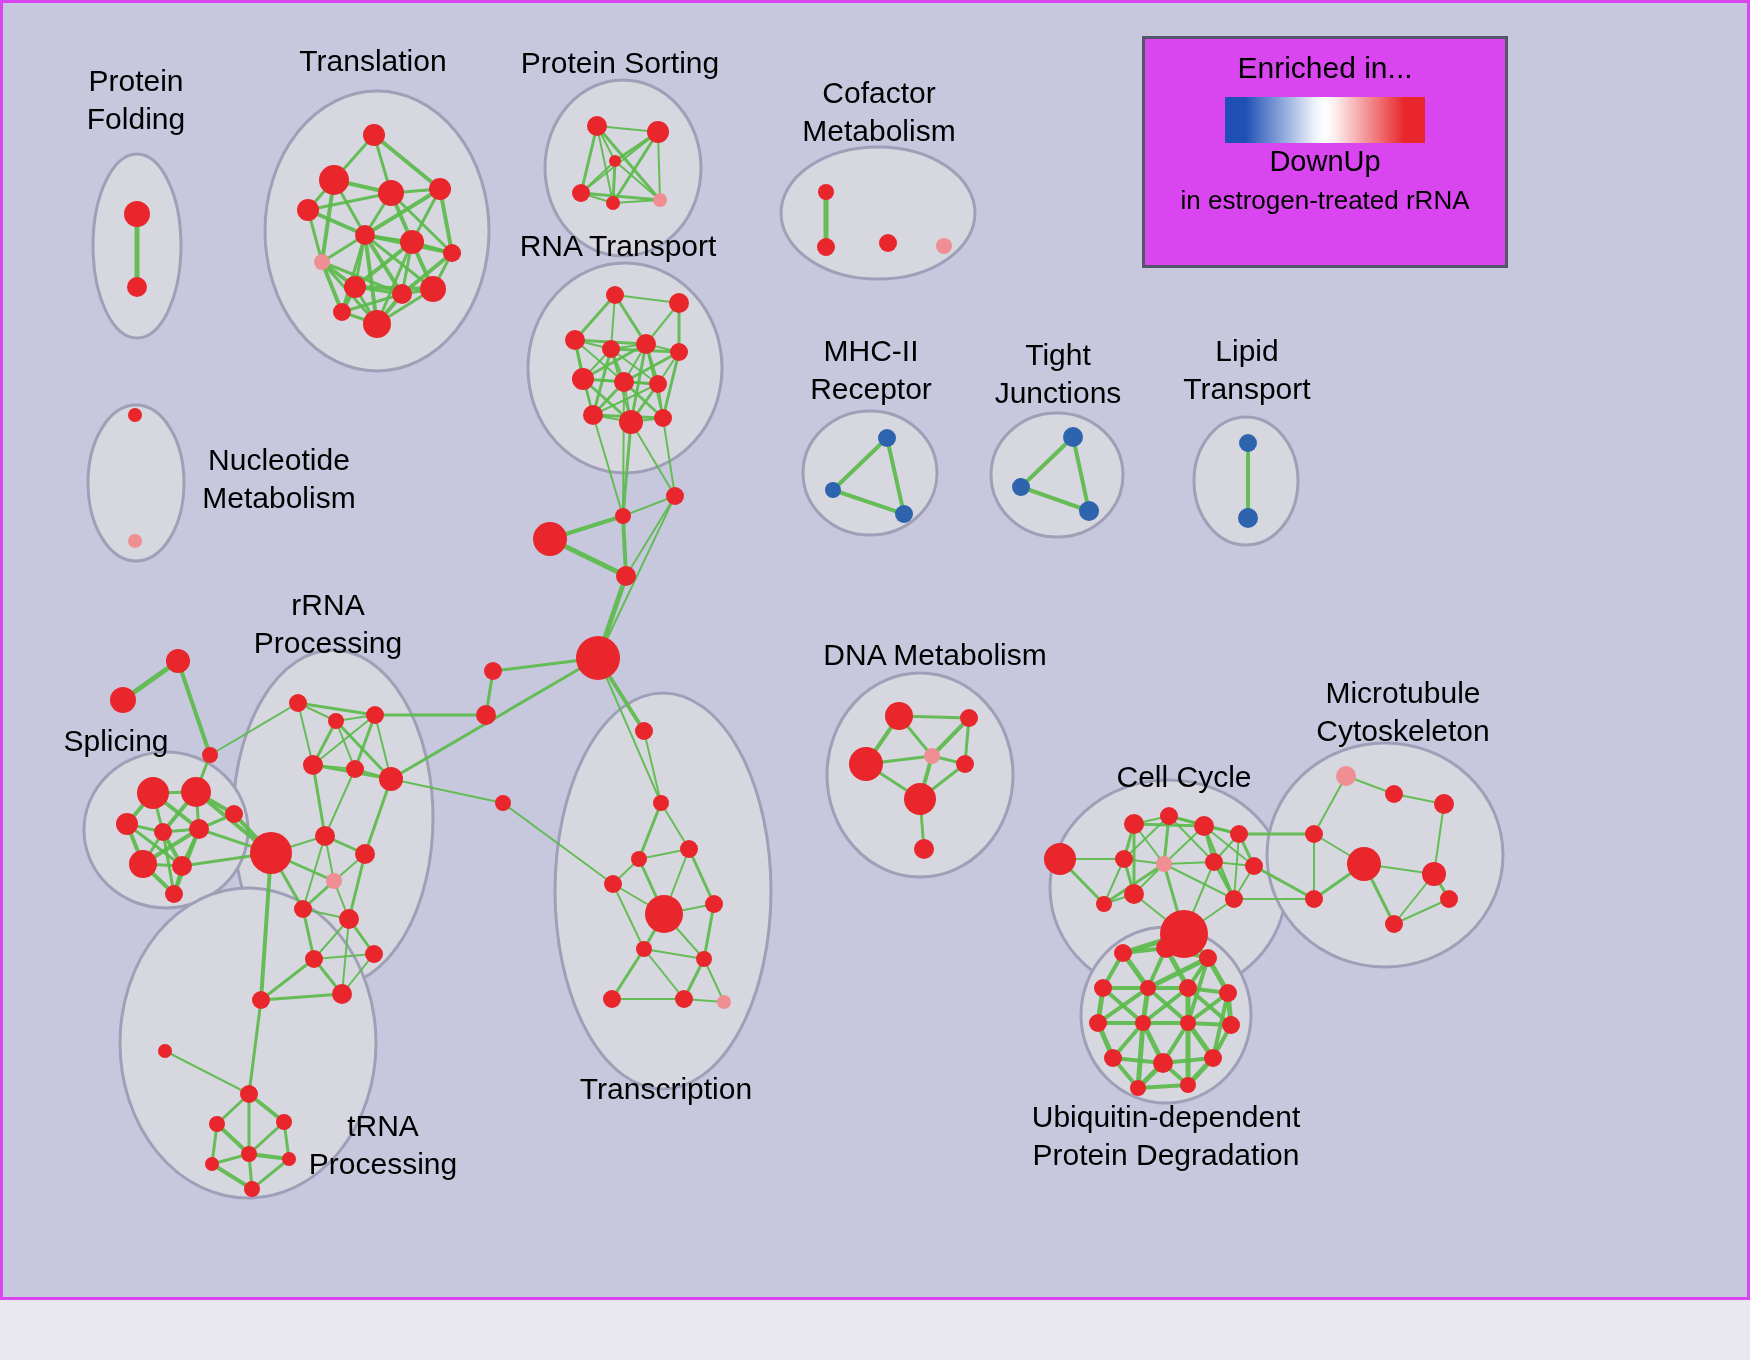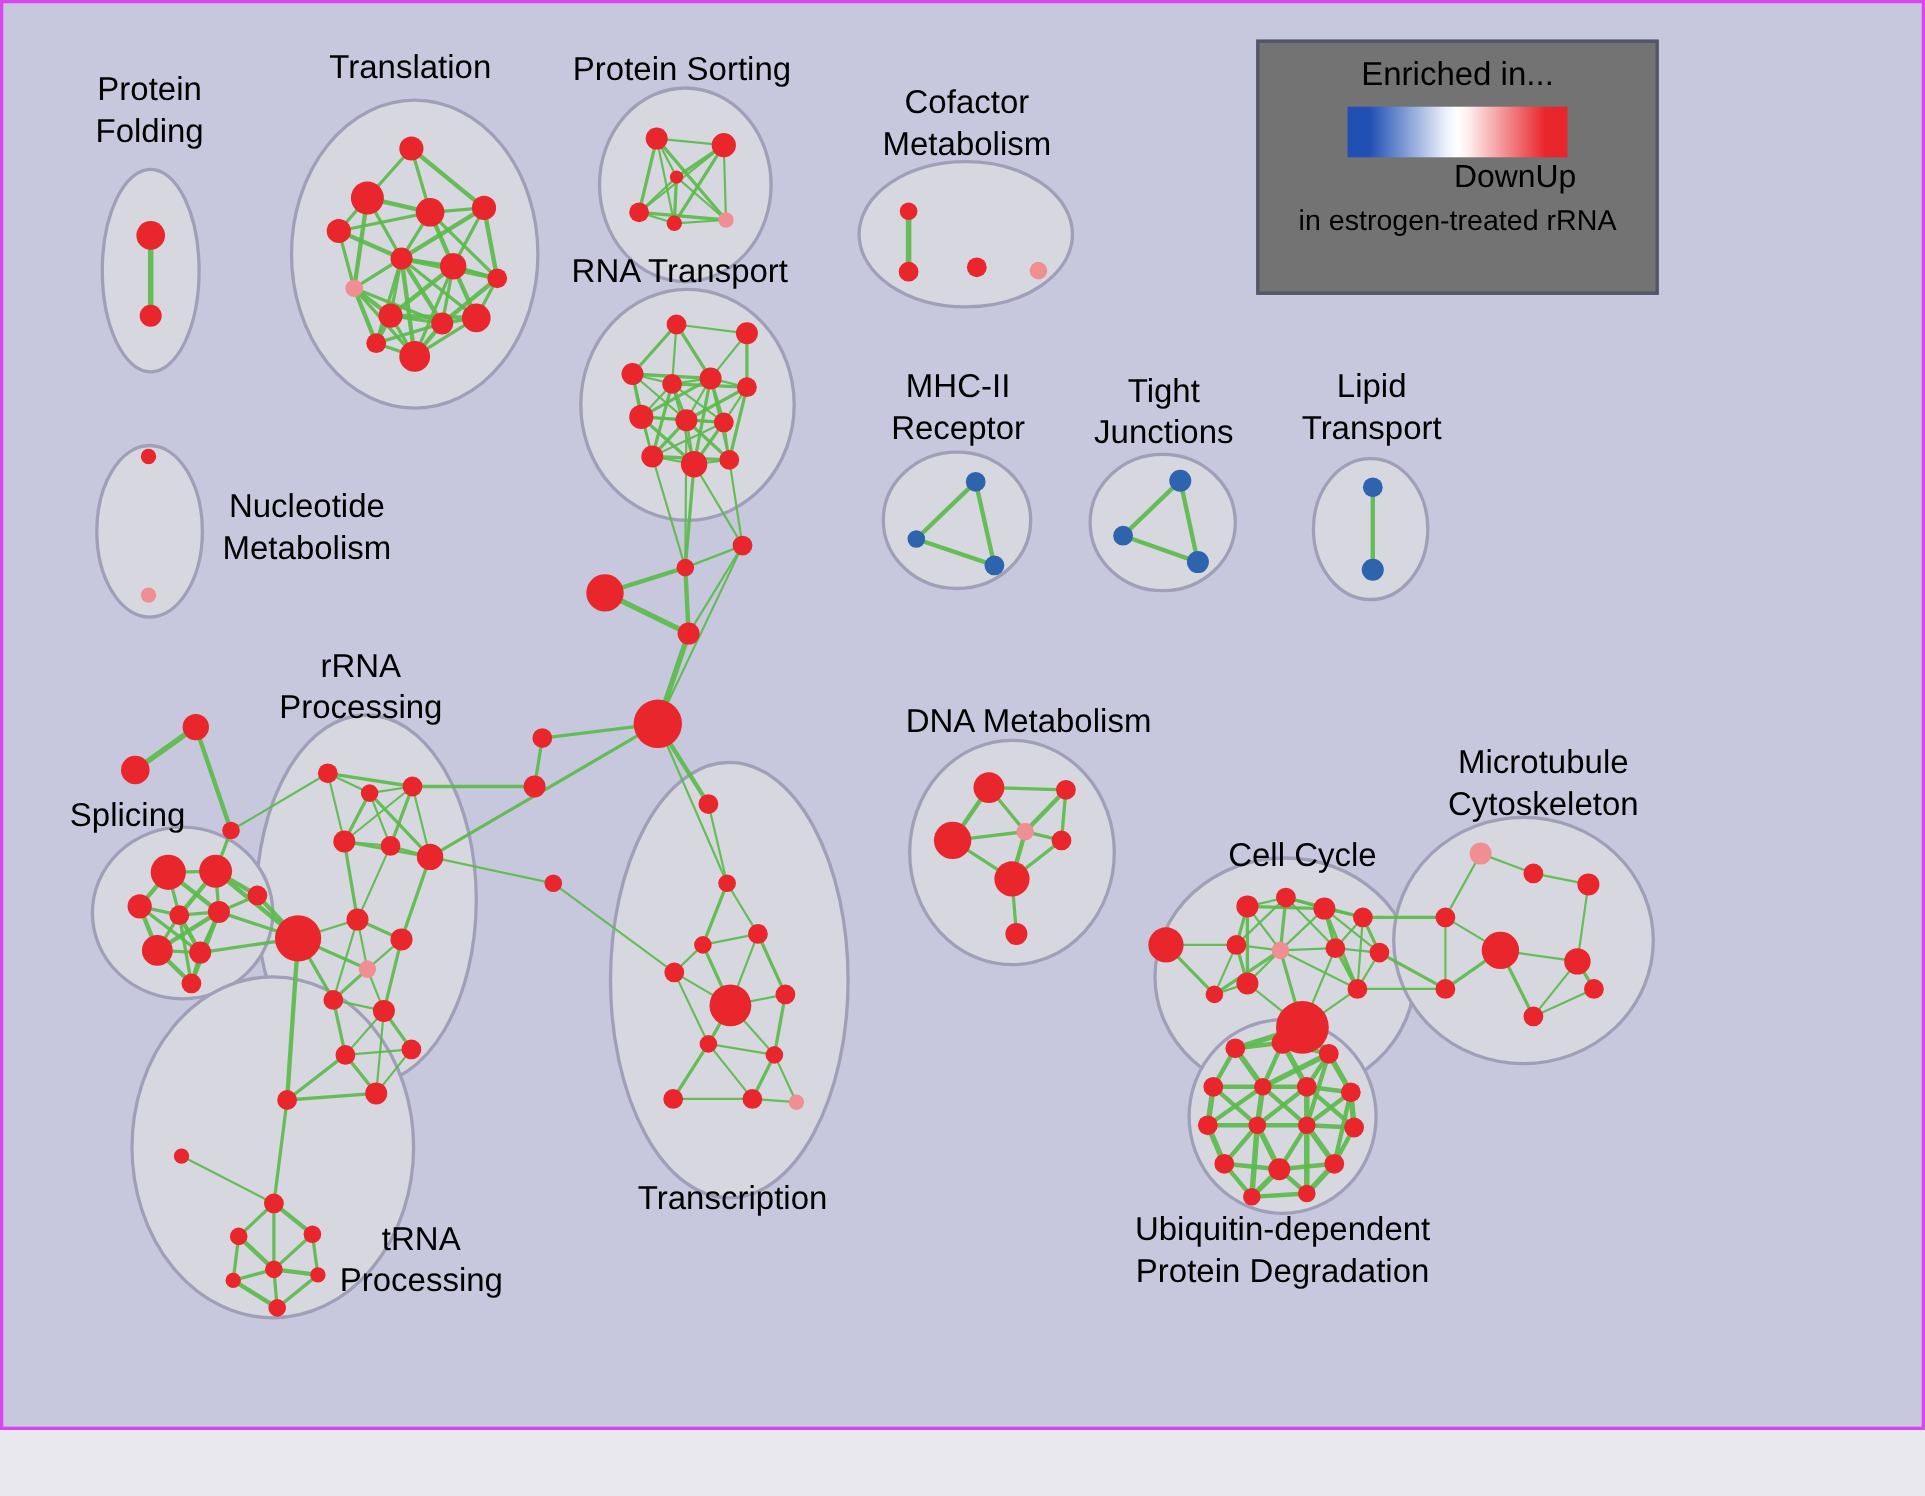--- a/index.html
+++ b/index.html
@@ -1,22 +1,22 @@
 <!DOCTYPE html>
 <html><head>
 <meta charset="utf-8">
 <style>
   html,body{margin:0;padding:0;background:#e8e8ee;font-family:"Liberation Sans",sans-serif;}
   .figure{position:relative;width:1750px;height:1300px;background:#c7c8dd;border:3px solid #d946ef;box-sizing:border-box;overflow:hidden;}
   .figure svg{position:absolute;left:0;top:0;}
   .clabel{font-size:30px;fill:#000000;font-family:"Liberation Sans",sans-serif;}
-  .legend{position:absolute;left:1139px;top:33px;width:366px;height:232px;border:3px solid #53566b;background:#737373;box-sizing:border-box;text-align:center;}
+  .legend{position:absolute;left:1139px;top:33px;width:366px;height:232px;border:3px solid #53566b;background:#d946ef;box-sizing:border-box;text-align:center;}
   .legend-title{font-size:30px;margin-top:12px;color:#000;}
   .legend-gradient{width:200px;height:46px;margin:12px auto 2px auto;}
-  .legend-scale-labels{width:216px;margin:2px auto 6px auto;display:flex;justify-content:flex-end;font-size:29px;color:#000;}
+  .legend-scale-labels{width:216px;margin:2px auto 6px auto;display:flex;justify-content:center;font-size:29px;color:#000;}
   .legend-caption{font-size:26px;line-height:33px;color:#000;}
 </style>
 </head>
 <body>
 
 <div class="figure" style="background: rgb(199, 200, 221);">
   <svg id="net" width="1750" height="1360" viewBox="0 0 1750 1360">
       <g>
         <ellipse cx="134" cy="243" rx="44" ry="92" fill="#d7d7e0" stroke="#9fa0b8" stroke-width="3"></ellipse>
         <ellipse cx="374" cy="228" rx="112" ry="140" fill="#d7d7e0" stroke="#9fa0b8" stroke-width="3"></ellipse>

